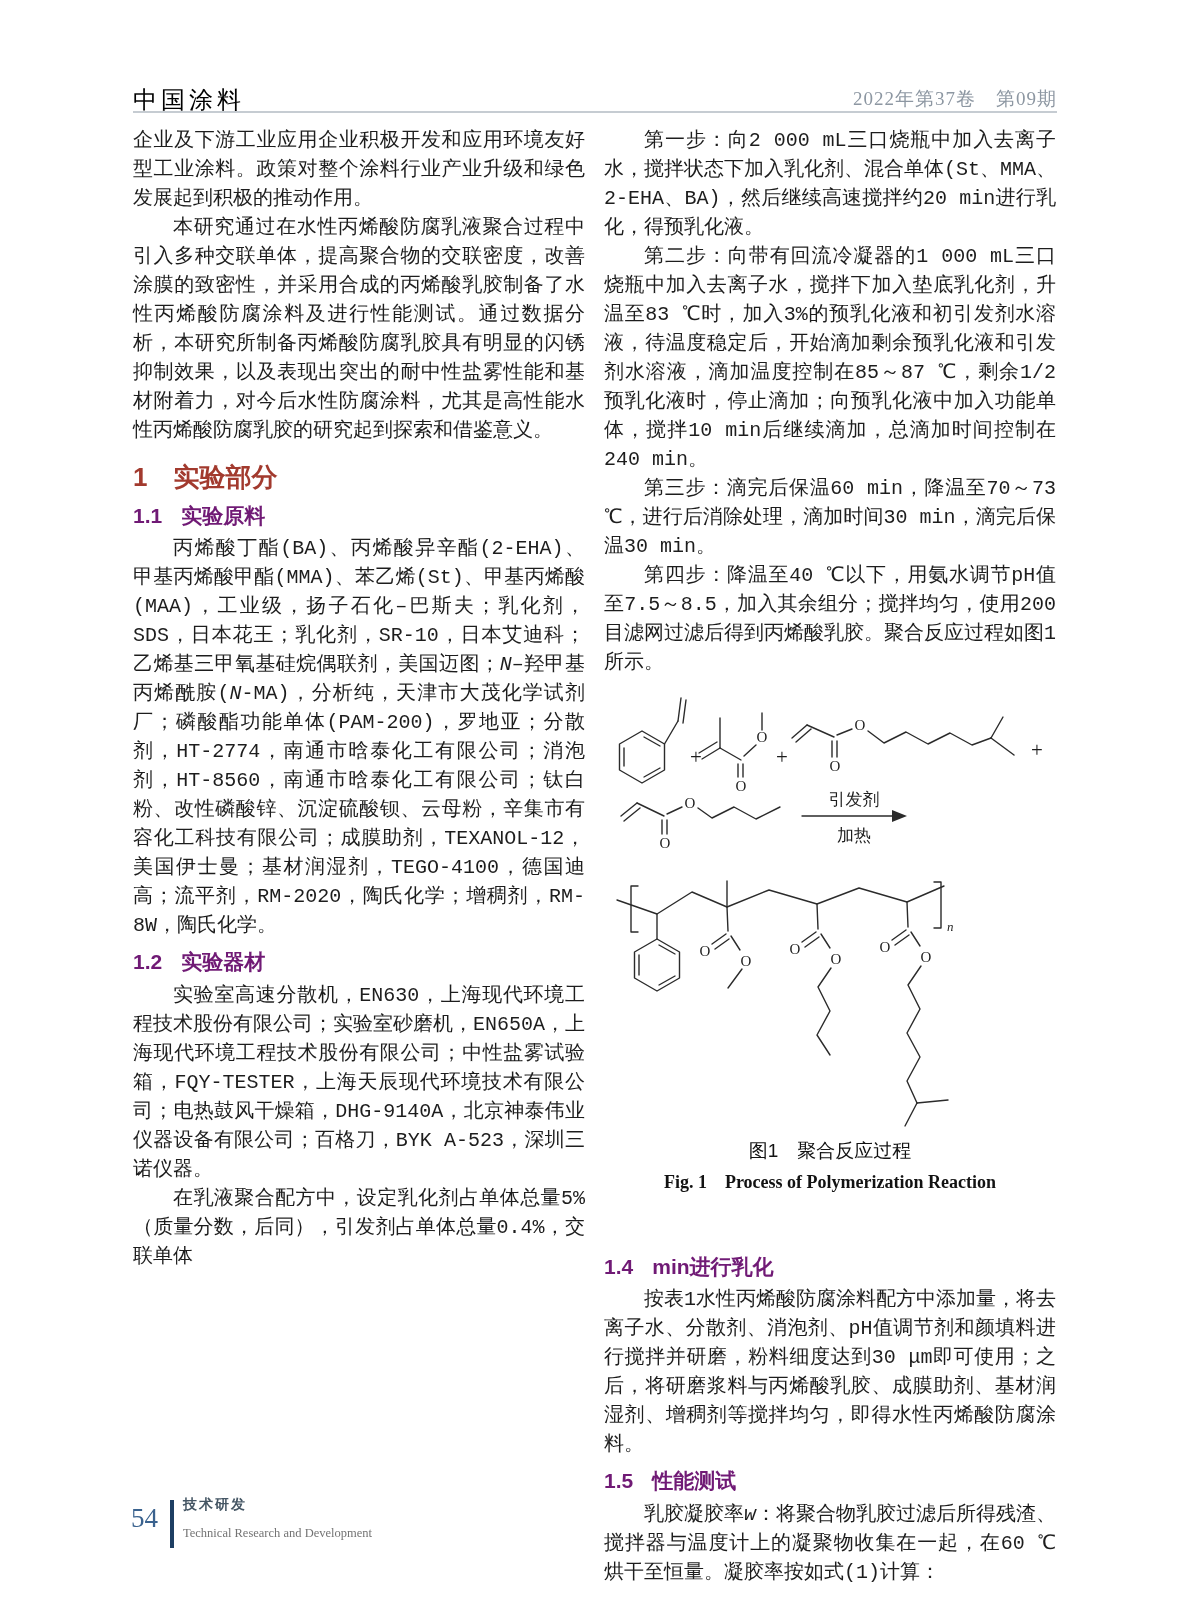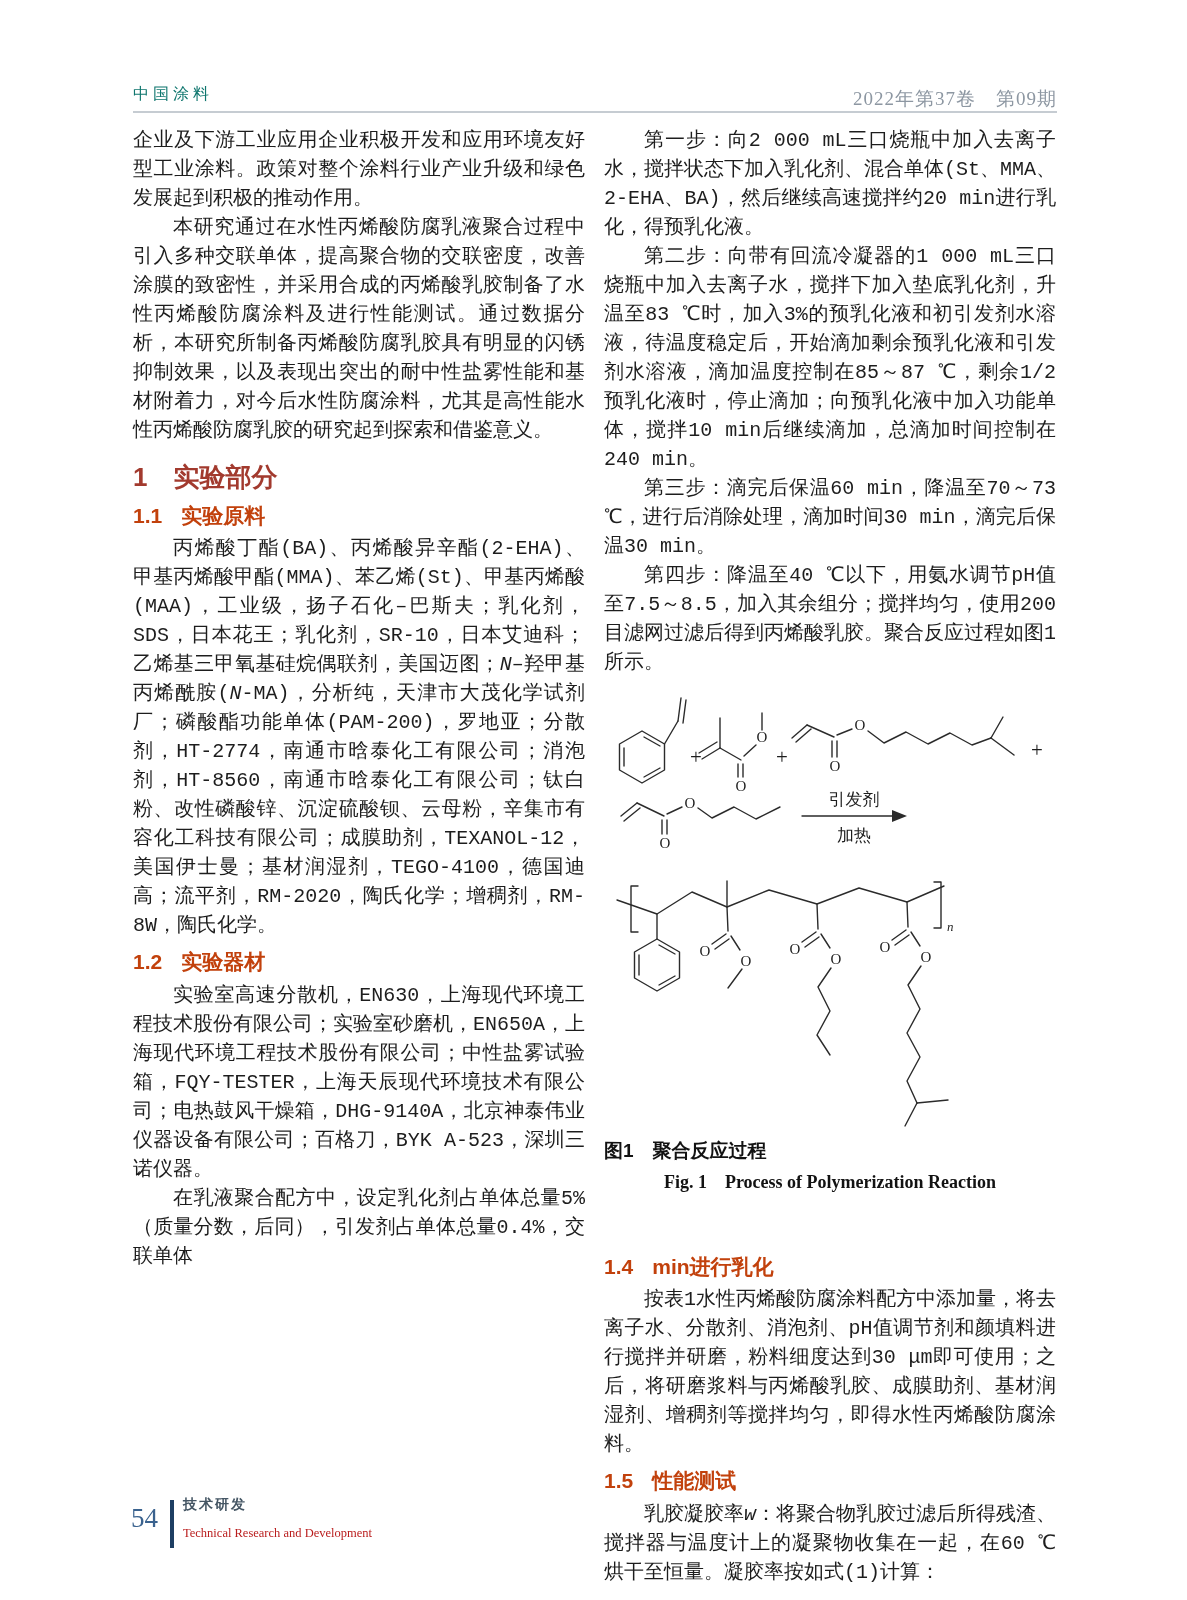--- a/index.html
+++ b/index.html
@@ -1,49 +1,49 @@
 <!DOCTYPE html>
 <html><head>
 <meta charset="utf-8">
 <style>
   html,body{margin:0;padding:0;background:#e9e9e9;}
   .page{position:relative;width:1187px;height:1600px;background:#ffffff;outline:1px solid #d2d2d2;
         font-family:"Liberation Serif","DejaVu Serif",serif;overflow:hidden;}
   
-  .hdr-journal{position:absolute;left:133px;top:84px;font-size:16px;color:#0f766e;letter-spacing:4px;}
+  .hdr-journal{position:absolute;left:133px;top:84px;font-size:24px;color:#000000;letter-spacing:4px;}
   .hdr-issue{position:absolute;right:130px;top:86px;font-size:19px;color:#8d97a2;letter-spacing:1px;}
   .hdr-rule{position:absolute;left:133px;top:111px;width:924px;height:2px;background:#c6ccd2;}
   
   .col{position:absolute;top:126px;width:452px;font-size:20px;line-height:29px;
        text-align:justify;text-justify:inter-ideograph;color:#1d1d1d;}
   .col-left{left:133px;}
   .col-right{left:604px;}
   p.para{margin:0;font-family:Liberation Mono, monospace;}
   p.ind{text-indent:2em;}
   sup{font-size:12px;}
   sub{font-size:13px;}
   h2.sec{margin:17px 0 9px 0;font-family:"Liberation Sans","DejaVu Sans",sans-serif;
          font-weight:bold;font-size:26px;color:#a23a2e;line-height:1.2;text-align:left;text-indent:0;}
   h2.sec .num{margin-right:26px;}
   h3.subsec{margin:8px 0 5px 0;font-family:"Liberation Sans","DejaVu Sans",sans-serif;
-            font-weight:bold;font-size:21px;color:#c2410c;line-height:1.3;text-align:left;text-indent:0;}
+            font-weight:bold;font-size:21px;color:#701a75;line-height:1.3;text-align:left;text-indent:0;}
   h3.subsec .num{margin-right:19px;}
   h3.mt-lg{margin-top:56px;}
   
   .figure{margin-top:8px;width:452px;height:445px;}
   .figure svg{display:block;}
-  .cap-cn{text-align:left;font-family:"Liberation Sans","DejaVu Sans",sans-serif;
-          font-weight:bold;font-size:19px;margin-top:6px;color:#121212;}
+  .cap-cn{text-align:center;font-family:"Liberation Sans","DejaVu Sans",sans-serif;
+          font-weight:normal;font-size:19px;margin-top:6px;color:#121212;}
   .cap-en{text-align:center;font-weight:bold;font-size:18px;margin-top:3px;color:#121212;}
   
   .ftr-num{position:absolute;left:131px;top:1503px;font-size:27px;color:#3a628e;}
   .ftr-bar{position:absolute;left:170px;top:1500px;width:4px;height:48px;background:#1d3e63;}
   .ftr-cn{position:absolute;left:183px;top:1496px;font-family:"Liberation Sans","DejaVu Sans",sans-serif;
           font-weight:bold;font-size:14px;color:#455664;letter-spacing:2px;}
-  .ftr-en{position:absolute;left:183px;top:1526px;font-size:12.5px;color:#b91c1c;}
+  .ftr-en{position:absolute;left:183px;top:1526px;font-size:12.5px;color:#737373;}
   
   .bond{stroke:#2b2b2b;stroke-width:1.4;fill:none;stroke-linecap:round;stroke-linejoin:round;}
   .atom{font-family:"Liberation Serif","DejaVu Serif",serif;font-size:15px;fill:#1d1d1d;text-anchor:middle;}
   .plus{font-family:"Liberation Serif","DejaVu Serif",serif;font-size:21px;fill:#1d1d1d;text-anchor:middle;}
   .cjk-lbl{font-family:"Liberation Serif","DejaVu Serif",serif;font-size:17px;fill:#1d1d1d;text-anchor:middle;}
   .nsub{font-family:"Liberation Serif","DejaVu Serif",serif;font-size:13px;font-style:italic;fill:#1d1d1d;}
 </style>
 </head>
 <body>
 

